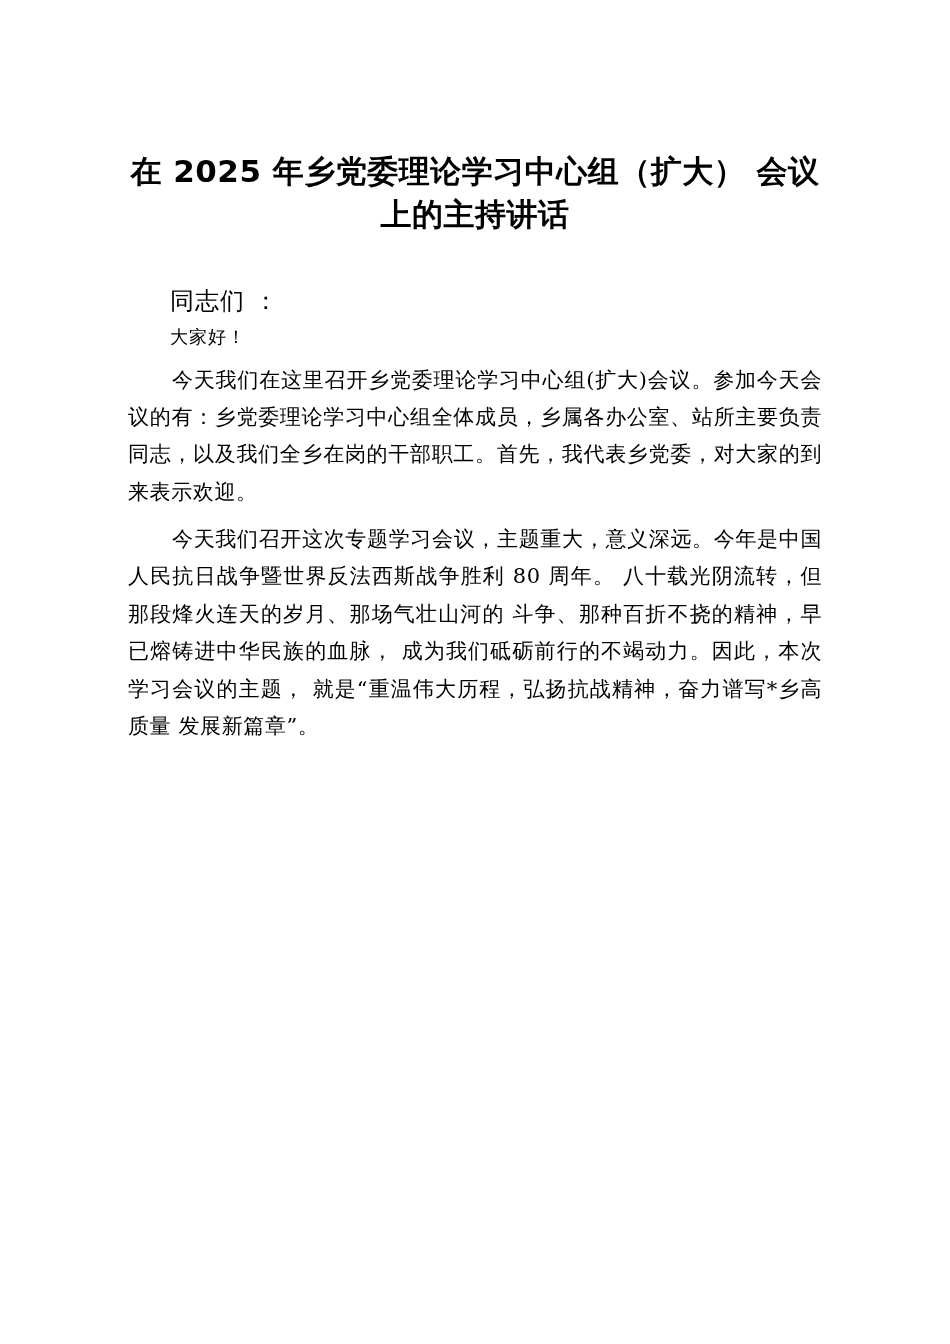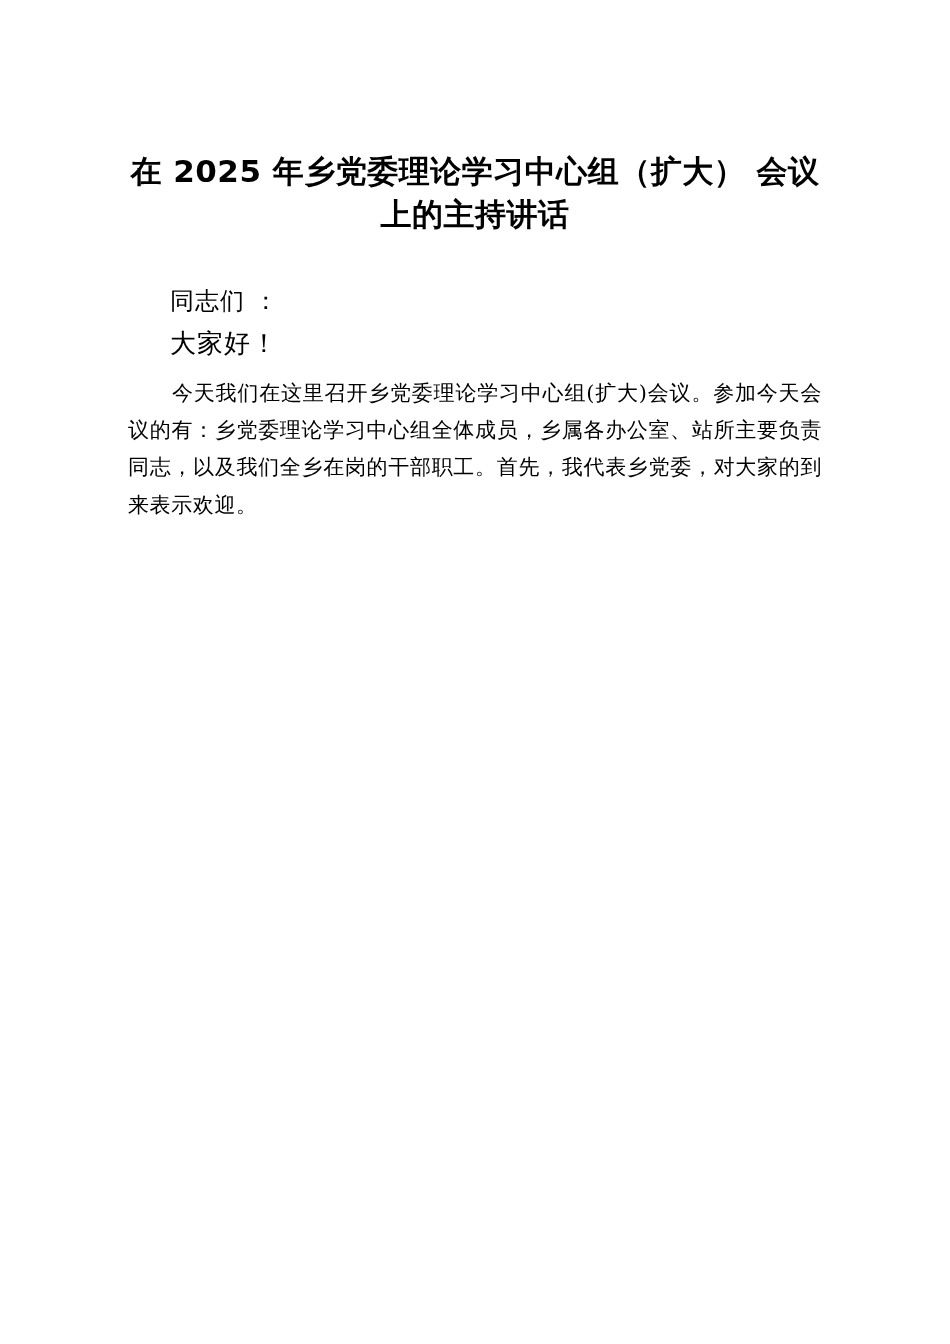--- a/index.html
+++ b/index.html
@@ -32,21 +32,21 @@
     color: #000000;
   }
   .salutation {
     font-size: 24px;
     line-height: 1.62;
     margin: 0 0 2px 0;
     text-indent: 42px;
     letter-spacing: 1px;
   }
   .greeting {
-    font-size: 26px;
+    font-size: 18px;
     line-height: 1.62;
     margin: 0 0 4px 0;
     text-indent: 42px;
     letter-spacing: 1px;
   }
   .body-para {
     font-size: 21px;
     line-height: 1.78;
     margin: 10px 0 2px 0;
     text-indent: 44px;
@@ -56,13 +56,14 @@
   }
 </style>
 </head>
 <body>
 
 <div class="page">
   <h1 class="doc-title">在 2025 年乡党委理论学习中心组（扩大） 会议上的主持讲话</h1>
   <p class="salutation">同志们 ：</p>
   <p class="greeting">大家好！</p>
   <p class="body-para">今天我们在这里召开乡党委理论学习中心组(扩大)会议。参加今天会议的有：乡党委理论学习中心组全体成员，乡属各办公室、站所主要负责同志，以及我们全乡在岗的干部职工。首先，我代表乡党委，对大家的到来表示欢迎。</p>
+  <p class="body-para">今天我们召开这次专题学习会议，主题重大，意义深远。今年是中国人民抗日战争暨世界反法西斯战争胜利 80 周年。 八十载光阴流转，但那段烽火连天的岁月、那场气壮山河的 斗争、那种百折不挠的精神，早已熔铸进中华民族的血脉， 成为我们砥砺前行的不竭动力。因此，本次学习会议的主题， 就是“重温伟大历程，弘扬抗战精神，奋力谱写*乡高质量 发展新篇章”。</p>
 </div>
 
 </body></html>

